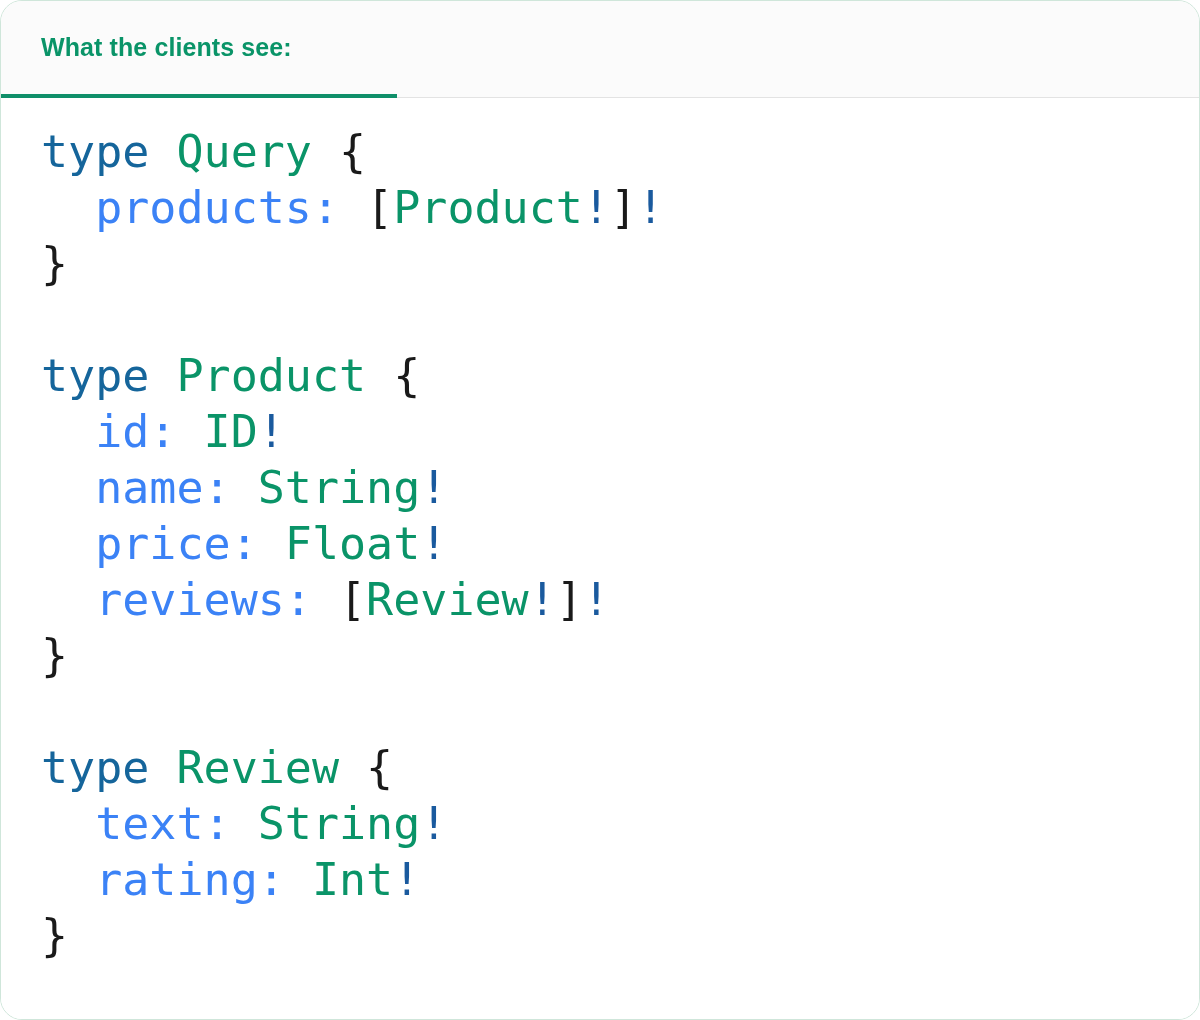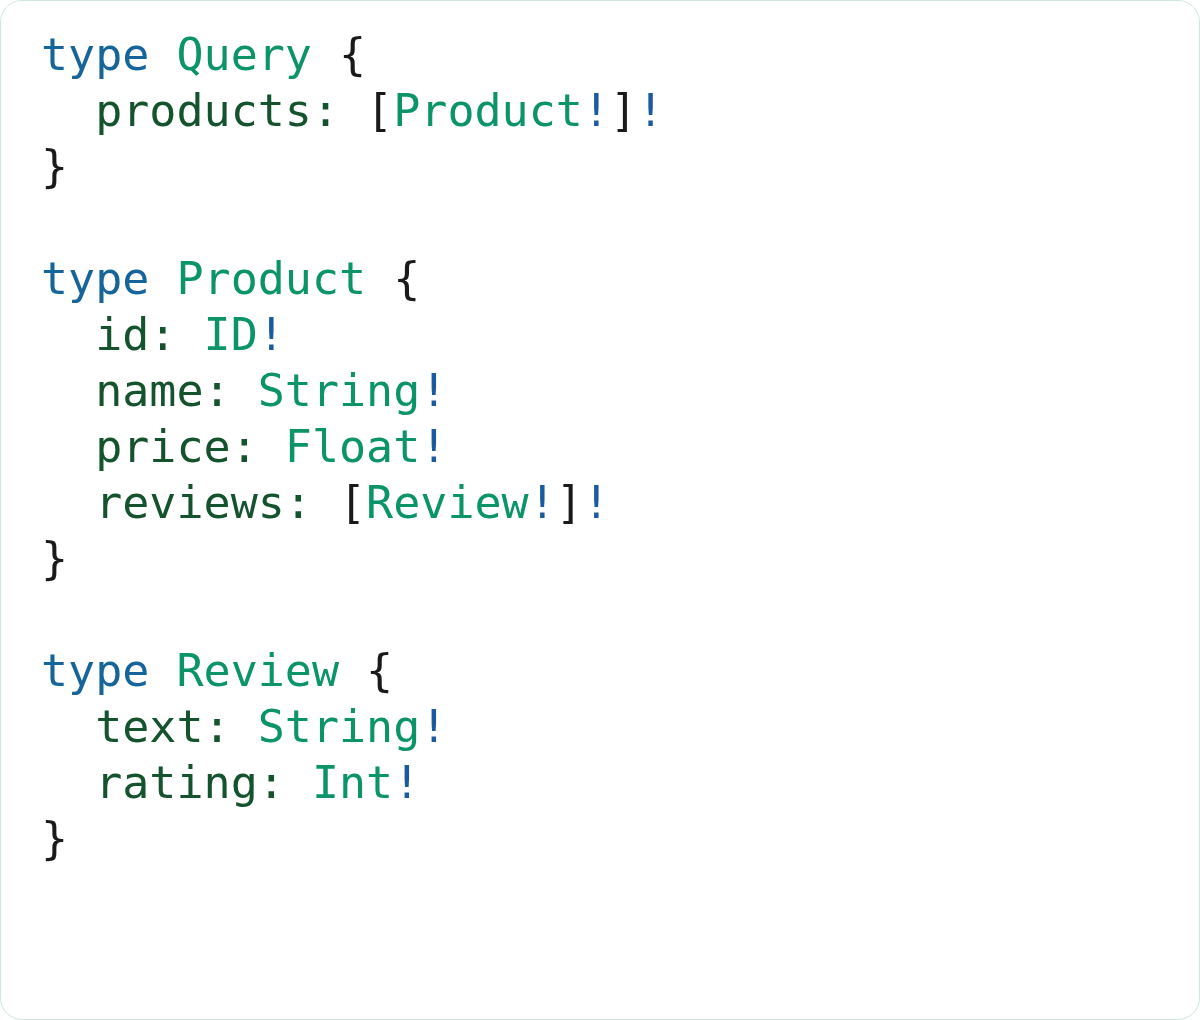--- a/index.html
+++ b/index.html
@@ -84,27 +84,32 @@
     white-space: pre;
   }
 
   .line.blank {
     height: 56px;
   }
 
   
   .tok-kw      { color: #15659b; }   
   .tok-type    { color: #0a9468; }   
-  .tok-field   { color: #14532d; }   
+  .tok-field   { color: #3b82f6; }   
   .tok-punct   { color: #1a1a1a; }   
   .tok-bang    { color: #1a5a9e; }   
 </style>
 </head>
 <body>
 
 <div class="card">
 
+  <div class="tabbar">
+    <div class="tab">
+      <span class="tab-label">What the clients see:</span>
+    </div>
+  </div>
 
   <div class="code-body">
     <pre class="code"><code id="code-root"><div class="line"><span class="tok-kw">type</span><span class="tok-punct"> </span><span class="tok-type">Query</span><span class="tok-punct"> {</span></div><div class="line"><span class="tok-field">  products: </span><span class="tok-punct">[</span><span class="tok-type">Product</span><span class="tok-bang">!</span><span class="tok-punct">]</span><span class="tok-bang">!</span></div><div class="line"><span class="tok-punct">}</span></div><div class="line blank"></div><div class="line"><span class="tok-kw">type</span><span class="tok-punct"> </span><span class="tok-type">Product</span><span class="tok-punct"> {</span></div><div class="line"><span class="tok-field">  id: </span><span class="tok-type">ID</span><span class="tok-bang">!</span></div><div class="line"><span class="tok-field">  name: </span><span class="tok-type">String</span><span class="tok-bang">!</span></div><div class="line"><span class="tok-field">  price: </span><span class="tok-type">Float</span><span class="tok-bang">!</span></div><div class="line"><span class="tok-field">  reviews: </span><span class="tok-punct">[</span><span class="tok-type">Review</span><span class="tok-bang">!</span><span class="tok-punct">]</span><span class="tok-bang">!</span></div><div class="line"><span class="tok-punct">}</span></div><div class="line blank"></div><div class="line"><span class="tok-kw">type</span><span class="tok-punct"> </span><span class="tok-type">Review</span><span class="tok-punct"> {</span></div><div class="line"><span class="tok-field">  text: </span><span class="tok-type">String</span><span class="tok-bang">!</span></div><div class="line"><span class="tok-field">  rating: </span><span class="tok-type">Int</span><span class="tok-bang">!</span></div><div class="line"><span class="tok-punct">}</span></div></code></pre>
   </div>
 
 </div>
 
 </body></html>

